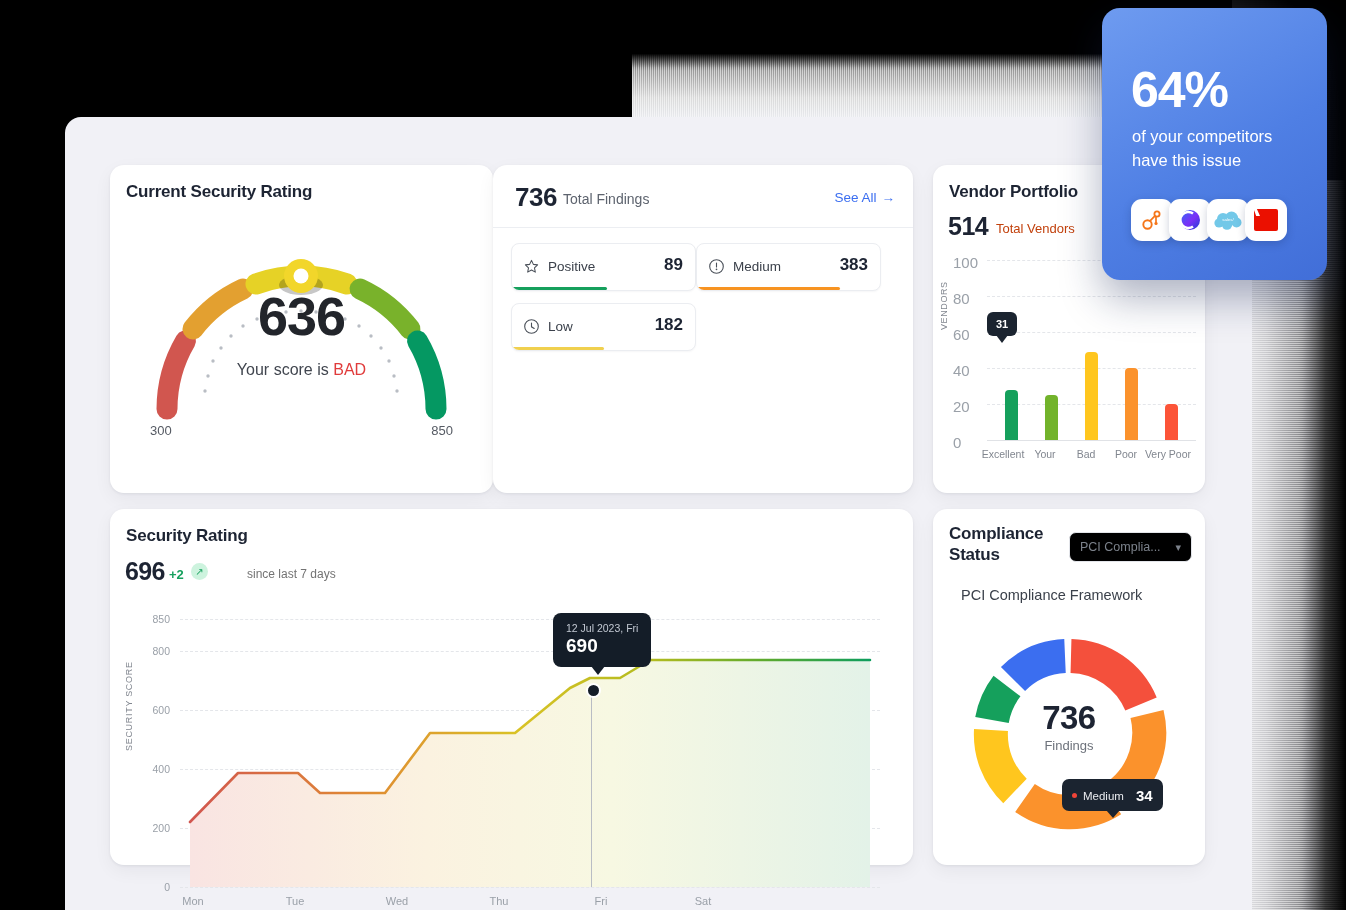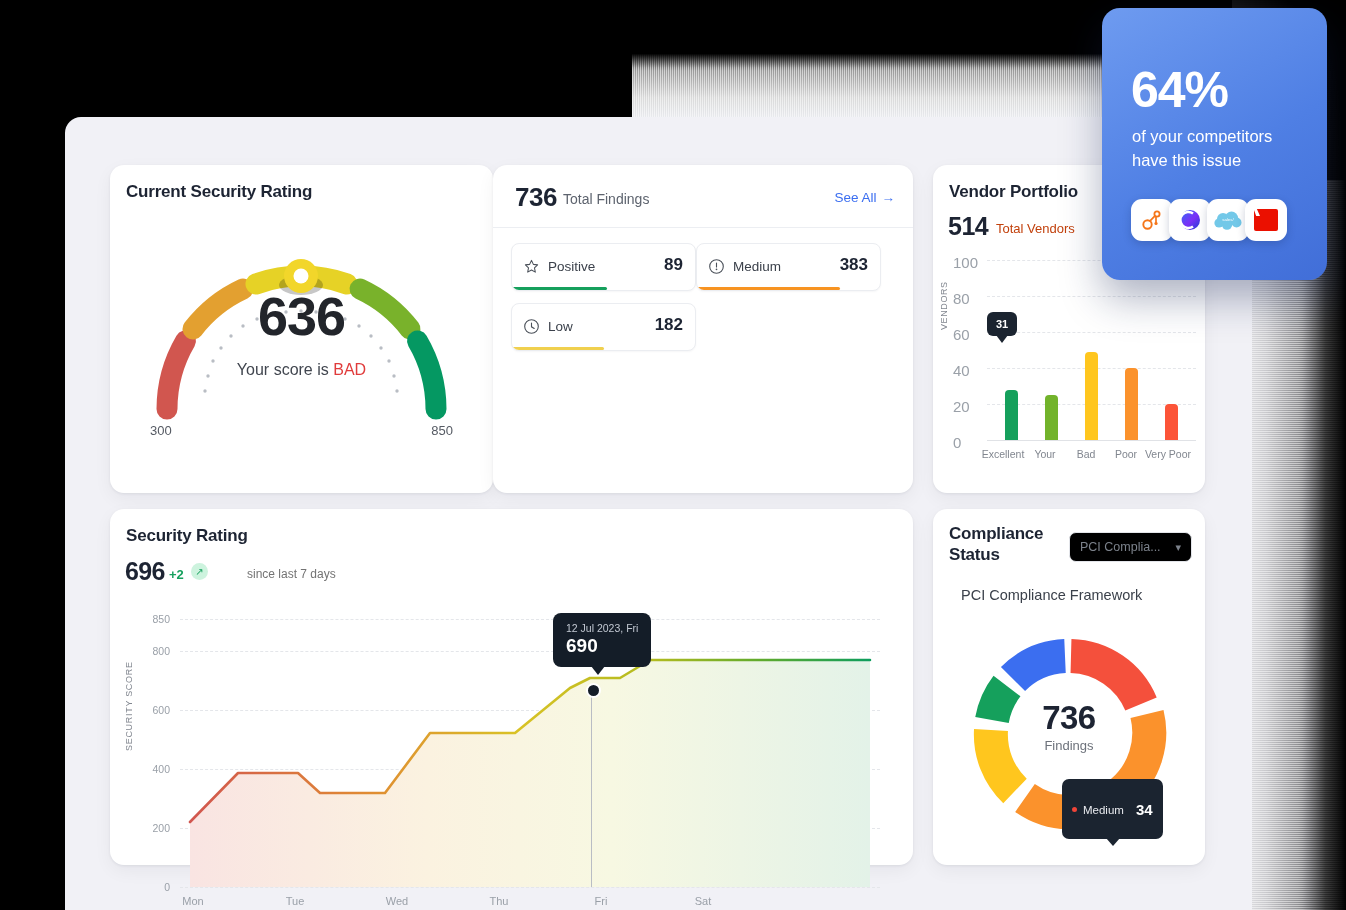--- a/index.html
+++ b/index.html
@@ -148,21 +148,21 @@
   .comp-select .txt{position:absolute;left:10px;top:7px;font-size:12.5px;color:#7c828b;}
   .comp-select .chev{position:absolute;right:10px;top:8px;font-size:11px;color:#7c828b;}
   .comp-frame{position:absolute;left:16px;top:78px;font-size:14.5px;color:#3b414b;margin-left:12px;}
   .donut-wrap{position:absolute;left:17px;top:110px;width:238px;height:230px;}
   .donut-center{
     position:absolute;left:0;top:80px;width:238px;text-align:center;
   }
   .donut-center .n{font-size:33px;font-weight:700;color:#1d2433;letter-spacing:-.6px;}
   .donut-center .l{font-size:13px;color:#6d727b;margin-top:1px;}
   .dtip{
-    position:absolute;background:#1b2430;border-radius:7px;padding:21px 10px;white-space:nowrap;
+    position:absolute;background:#1b2430;border-radius:7px;padding:7px 10px;white-space:nowrap;
   }
   .dtip .dot{display:inline-block;width:5px;height:5px;border-radius:50%;background:#f04438;vertical-align:middle;margin-right:6px;}
   .dtip .nm{font-size:11.5px;color:#e8eaee;vertical-align:middle;}
   .dtip .vv{font-size:15px;font-weight:700;color:#fff;margin-left:12px;vertical-align:middle;}
   .dtip:after{
     content:"";position:absolute;left:44px;bottom:-7px;
     border-left:7px solid transparent;border-right:7px solid transparent;border-top:8px solid #1b2430;
   }
 
   

